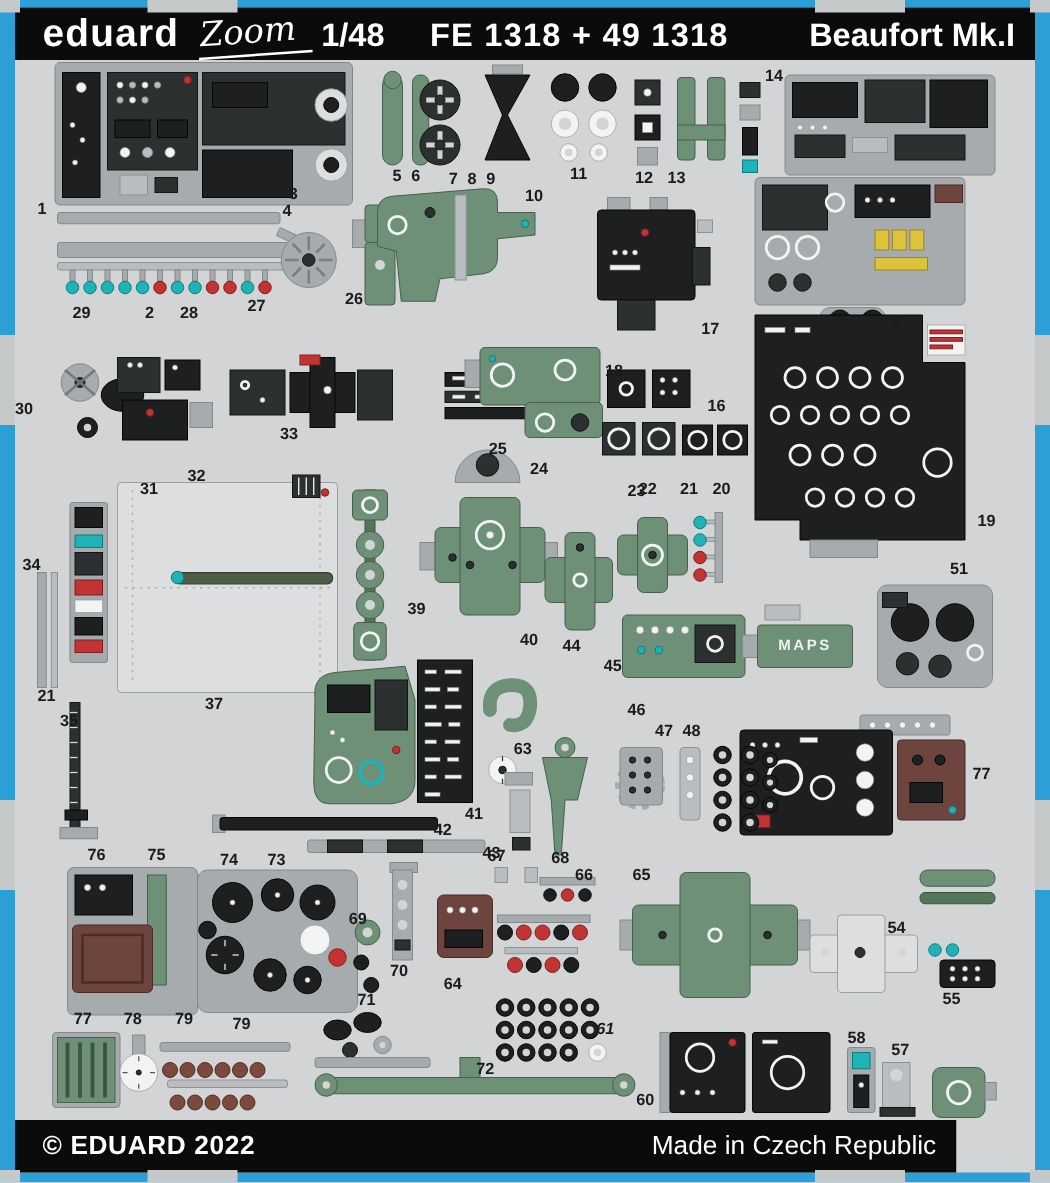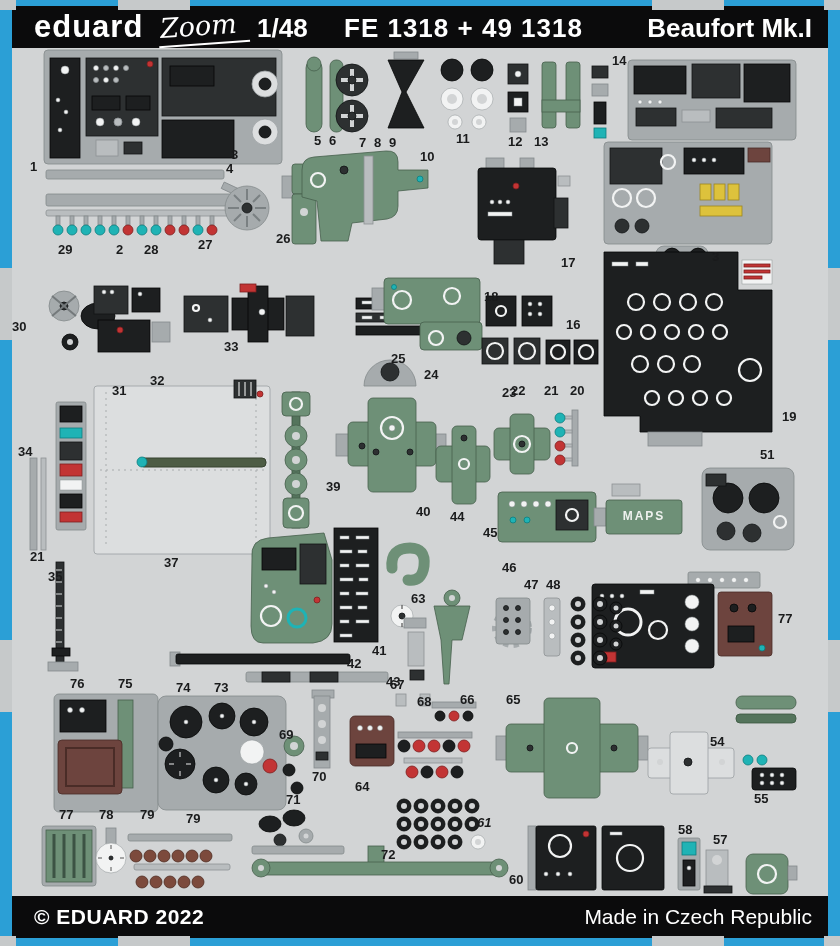--- a/index.html
+++ b/index.html
@@ -1,21 +1,21 @@
 <!DOCTYPE html>
 <html style="--frame-blue: #2b9fd6; --bar-black: #0b0b0c; --sheet-grey: #d2d4d5; --fret-grey: #a6abad; --part-dark: #2d3031; --part-green: #6e9077; --pale: #dcdedf; --maroon: #6d443e; --accent-teal: #1fb3b5; --accent-red: #c23434; --accent-yellow: #ddc23c; --brown: #7c4a3c; --white: #f2f3f3;"><head>
 <meta charset="utf-8">
 <style>
   html,body{margin:0;padding:0;background:#e9eaeb;}
   .stage{position:relative;width:840px;height:946px;background:var(--frame-blue,#2b9fd6);overflow:hidden;
          font-family:"Liberation Sans","DejaVu Sans",sans-serif;}
   .sheet{position:absolute;left:12px;top:6px;width:816px;height:932px;background:var(--sheet-grey,#d2d4d5);}
   .art{position:absolute;left:0;top:0;width:840px;height:946px;}
   .header-bar{position:absolute;left:12px;top:6px;width:816px;height:42px;background:var(--bar-black,#0b0b0c);z-index:5;}
-  .footer-bar{position:absolute;left:12px;top:896px;width:816px;height:42px;background:var(--bar-black,#0b0b0c);z-index:5;}
+  .footer-bar{position:absolute;left:12px;top:896px;width:753px;height:42px;background:var(--bar-black,#0b0b0c);z-index:5;}
   .header-bar span,.footer-bar span{position:absolute;color:#fff;white-space:nowrap;}
   .brand{left:22px;top:3px;font-size:31px;font-weight:bold;letter-spacing:1px;}
   .series{left:146px;top:4px;font-family:"DejaVu Serif",serif;font-style:italic;font-size:27px;
           transform:rotate(-4deg);border-bottom:2px solid #fff;padding:0 12px 2px 2px;}
   .scale{left:245px;top:7px;font-size:26px;font-weight:bold;}
   .code{left:332px;top:7px;font-size:26px;font-weight:bold;letter-spacing:1px;}
   .title{right:16px;top:7px;font-size:26px;font-weight:bold;}
   .copyright{left:22px;top:9px;font-size:21px;font-weight:bold;letter-spacing:.5px;}
   .made-in{right:16px;top:9px;font-size:21px;}
   .tab{position:absolute;background:#c6c9ca;z-index:6;}
@@ -841,21 +841,21 @@
       <span class="plabel" style="left: 844px; top: 860px;">56</span>
       <span class="plabel" style="left: 713px; top: 833px;">57</span>
       <span class="plabel" style="left: 678px; top: 823px;">58</span>
       <span class="plabel" style="left: 509px; top: 873px;">60</span>
       <span class="plabel" style="left: 477px; top: 816px; font-style: italic;">61</span>
       <span class="plabel" style="left: 411px; top: 592px;">63</span>
       <span class="plabel" style="left: 355px; top: 780px;">64</span>
       <span class="plabel" style="left: 506px; top: 693px;">65</span>
       <span class="plabel" style="left: 460px; top: 693px;">66</span>
       <span class="plabel" style="left: 390px; top: 678px;">67</span>
-      <span class="plabel" style="left: 417px; top: 679px; margin-top: 16px;">68</span>
+      <span class="plabel" style="left: 441px; top: 679px;">68</span>
       <span class="plabel" style="left: 279px; top: 728px;">69</span>
       <span class="plabel" style="left: 312px; top: 770px;">70</span>
       <span class="plabel" style="left: 286px; top: 793px;">71</span>
       <span class="plabel" style="left: 335px; top: 848px; margin-left: 46px;">72</span>
       <span class="plabel" style="left: 214px; top: 681px;">73</span>
       <span class="plabel" style="left: 176px; top: 681px;">74</span>
       <span class="plabel" style="left: 118px; top: 677px;">75</span>
       <span class="plabel" style="left: 70px; top: 677px;">76</span>
       <span class="plabel" style="left: 59px; top: 808px;">77</span>
       <span class="plabel" style="left: 99px; top: 808px;">78</span>

